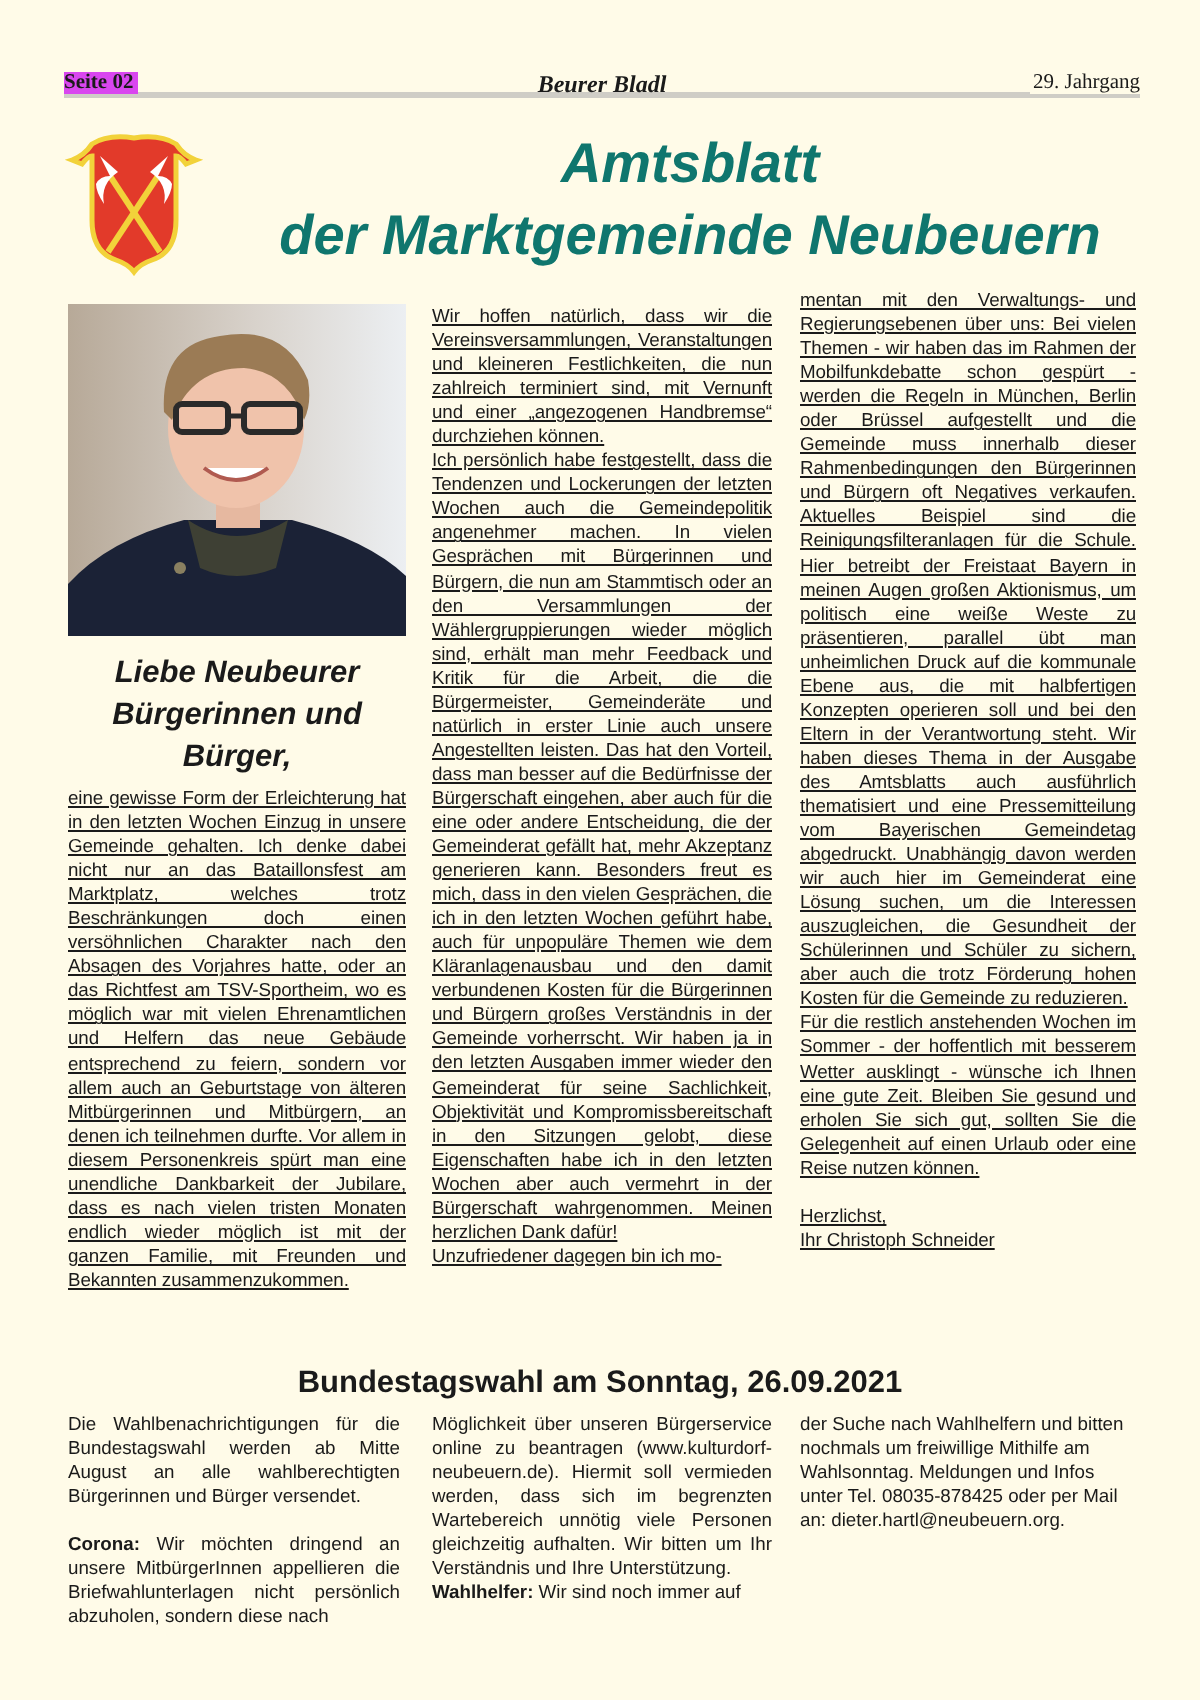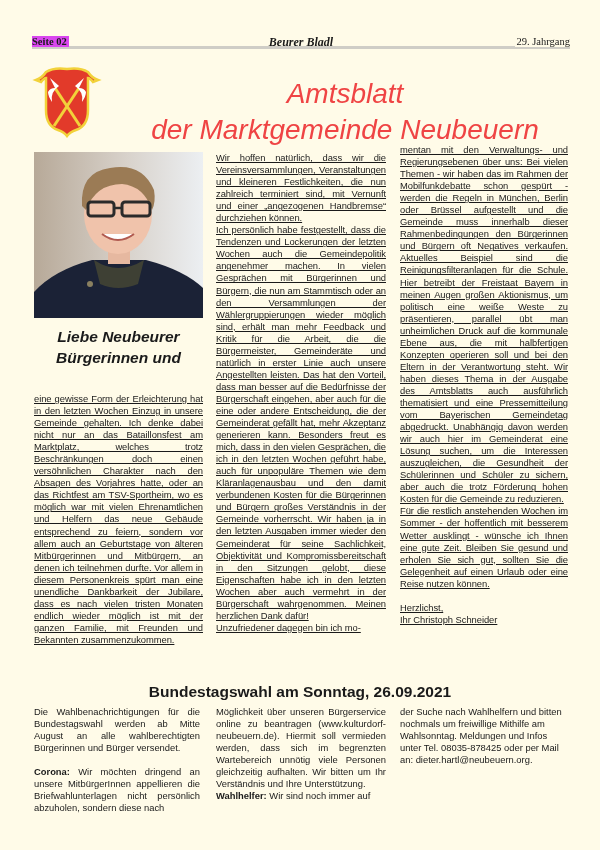--- a/index.html
+++ b/index.html
@@ -17,23 +17,23 @@
   .running-head .rule {
     position:absolute; left:0; right:0; top:10px; height:3px; background:#cfcdc6;
   }
   .rh-left { position:absolute; left:0; top:0; font-weight:bold; background:#d946ef; padding-right:2px; }
   .rh-center { position:absolute; left:50%; transform:translateX(-50%); top:-1px; font-style:italic; font-weight:bold; font-size:12px; }
   .rh-right { position:absolute; right:0; top:0; font-weight:normal; background:#fffbe8; padding-left:2px; }
 
   .crest { position:absolute; left:32px; top:64px; width:70px; height:74px; }
 
   .masthead {
-    position:absolute; left:120px; right:30px; top:76px;
-    text-align:center; font-weight:normal; font-style:italic;
-    font-size:28px; line-height:36px; color:#ef4444;
+    position:absolute; left:120px; right:30px; top:64px;
+    text-align:center; font-weight:bold; font-style:italic;
+    font-size:28px; line-height:36px; color:#0f766e;
   }
 
   .portrait {
     position:absolute; left:34px; top:152px; width:169px; height:166px;
     overflow:hidden; background:#c9c3bb;
   }
 
   .greeting {
     position:absolute; left:34px; top:326px; width:169px;
     text-align:center; font-weight:bold; font-style:italic;
@@ -107,20 +107,21 @@
     <rect x="88" y="50" width="28" height="14" rx="3" fill="none" stroke="#2a2a2a" stroke-width="3"></rect>
     <line x1="80" y1="56" x2="88" y2="56" stroke="#2a2a2a" stroke-width="2.5"></line>
     <path d="M68 82 Q84 94 100 82" fill="#ffffff" stroke="#b05a50" stroke-width="2"></path>
     <circle cx="56" cy="132" r="3" fill="#8a8060"></circle>
   </svg>
 </div>
 
 <div class="greeting">
   <div>Liebe Neubeurer</div>
   <div>Bürgerinnen und</div>
+  <div>Bürger,</div>
 </div>
 
 <div class="col col1">
   <p>eine gewisse Form der Erleichterung hat in den letzten Wochen Einzug in unsere Gemeinde gehalten. Ich denke dabei nicht nur an das Bataillonsfest am Marktplatz, welches trotz Beschränkungen doch einen versöhnlichen Charakter nach den Absagen des Vorjahres hatte, oder an das Richtfest am TSV-Sportheim, wo es möglich war mit vielen Ehrenamtlichen und Helfern das neue Gebäude entsprechend zu feiern, sondern vor allem auch an Geburtstage von älteren Mitbürgerinnen und Mitbürgern, an denen ich teilnehmen durfte. Vor allem in diesem Personenkreis spürt man eine unendliche Dankbarkeit der Jubilare, dass es nach vielen tristen Monaten endlich wieder möglich ist mit der ganzen Familie, mit Freunden und Bekannten zusammenzukommen.</p>
 </div>
 
 <div class="col col2">
   <p>Wir hoffen natürlich, dass wir die Vereinsversammlungen, Veranstaltungen und kleineren Festlichkeiten, die nun zahlreich terminiert sind, mit Vernunft und einer „angezogenen Handbremse“ durchziehen können.</p>
   <p>Ich persönlich habe festgestellt, dass die Tendenzen und Lockerungen der letzten Wochen auch die Gemeindepolitik angenehmer machen. In vielen Gesprächen mit Bürgerinnen und Bürgern, die nun am Stammtisch oder an den Versammlungen der Wählergruppierungen wieder möglich sind, erhält man mehr Feedback und Kritik für die Arbeit, die die Bürgermeister, Gemeinderäte und natürlich in erster Linie auch unsere Angestellten leisten. Das hat den Vorteil, dass man besser auf die Bedürfnisse der Bürgerschaft eingehen, aber auch für die eine oder andere Entscheidung, die der Gemeinderat gefällt hat, mehr Akzeptanz generieren kann. Besonders freut es mich, dass in den vielen Gesprächen, die ich in den letzten Wochen geführt habe, auch für unpopuläre Themen wie dem Kläranlagenausbau und den damit verbundenen Kosten für die Bürgerinnen und Bürgern großes Verständnis in der Gemeinde vorherrscht. Wir haben ja in den letzten Ausgaben immer wieder den Gemeinderat für seine Sachlichkeit, Objektivität und Kompromissbereitschaft in den Sitzungen gelobt, diese Eigenschaften habe ich in den letzten Wochen aber auch vermehrt in der Bürgerschaft wahrgenommen. Meinen herzlichen Dank dafür!</p>
   <p>Unzufriedener dagegen bin ich mo-</p>

